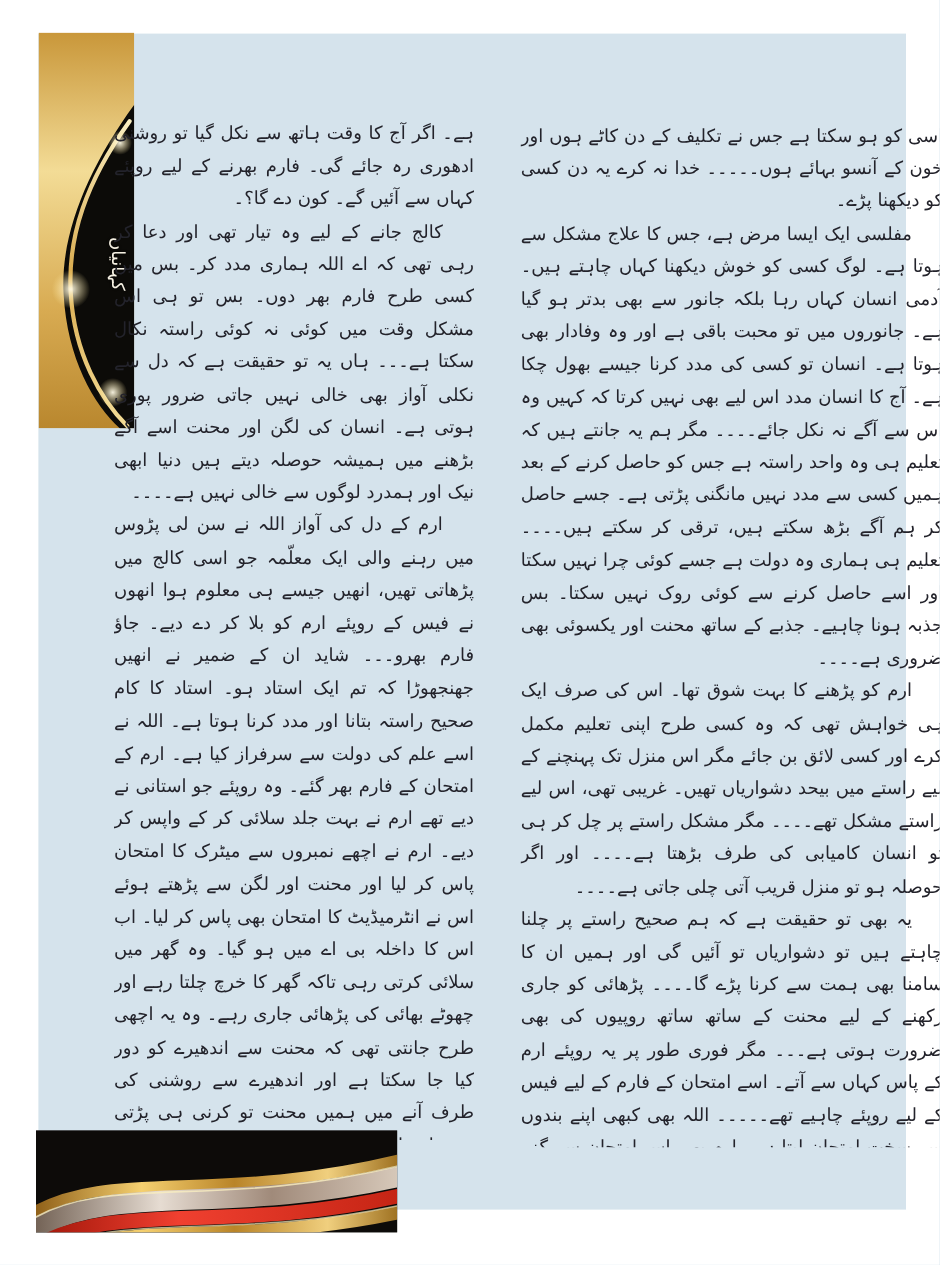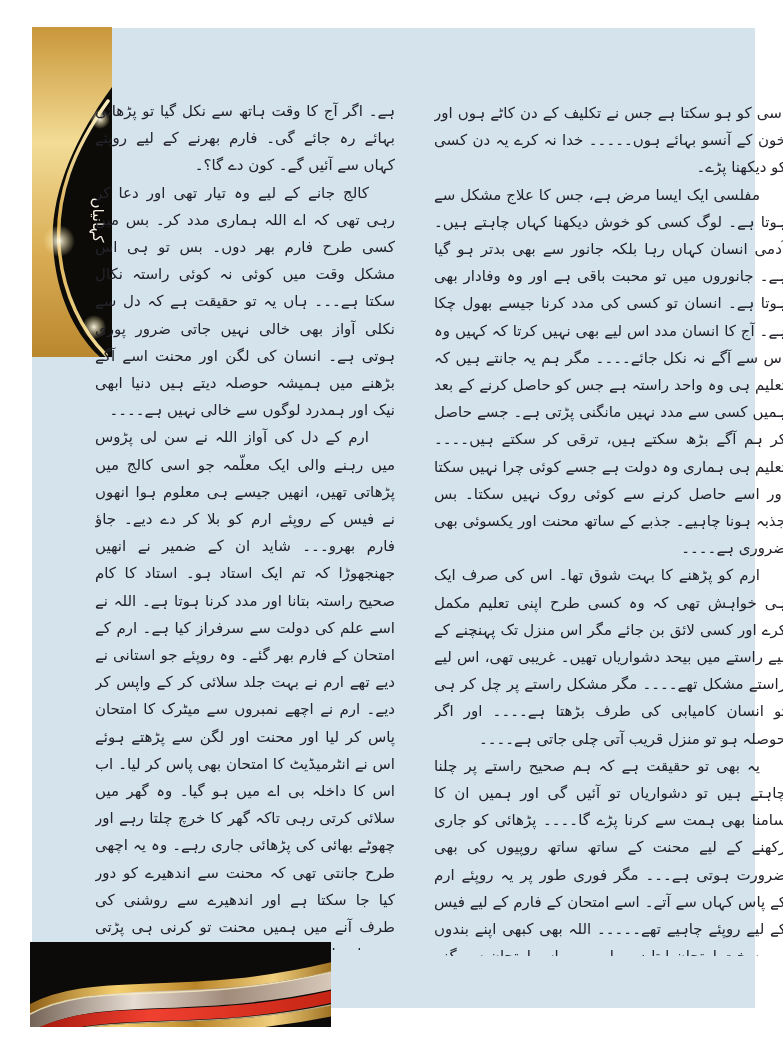--- a/index.html
+++ b/index.html
@@ -83,21 +83,21 @@
   </div>
 
   <div class="col col-first">
       <p class="para">اسی کو ہو سکتا ہے جس نے تکلیف کے دن کاٹے ہوں اور خون کے آنسو بہائے ہوں۔۔۔۔۔ خدا نہ کرے یہ دن کسی کو دیکھنا پڑے۔</p>
       <p class="para">مفلسی ایک ایسا مرض ہے، جس کا علاج مشکل سے ہوتا ہے۔ لوگ کسی کو خوش دیکھنا کہاں چاہتے ہیں۔ آدمی انسان کہاں رہا بلکہ جانور سے بھی بدتر ہو گیا ہے۔ جانوروں میں تو محبت باقی ہے اور وہ وفادار بھی ہوتا ہے۔ انسان تو کسی کی مدد کرنا جیسے بھول چکا ہے۔ آج کا انسان مدد اس لیے بھی نہیں کرتا کہ کہیں وہ اس سے آگے نہ نکل جائے۔۔۔۔ مگر ہم یہ جانتے ہیں کہ تعلیم ہی وہ واحد راستہ ہے جس کو حاصل کرنے کے بعد ہمیں کسی سے مدد نہیں مانگنی پڑتی ہے۔ جسے حاصل کر ہم آگے بڑھ سکتے ہیں، ترقی کر سکتے ہیں۔۔۔۔ تعلیم ہی ہماری وہ دولت ہے جسے کوئی چرا نہیں سکتا اور اسے حاصل کرنے سے کوئی روک نہیں سکتا۔ بس جذبہ ہونا چاہیے۔ جذبے کے ساتھ محنت اور یکسوئی بھی ضروری ہے۔۔۔۔</p>
       <p class="para">ارم کو پڑھنے کا بہت شوق تھا۔ اس کی صرف ایک ہی خواہش تھی کہ وہ کسی طرح اپنی تعلیم مکمل کرے اور کسی لائق بن جائے مگر اس منزل تک پہنچنے کے لیے راستے میں بیحد دشواریاں تھیں۔ غریبی تھی، اس لیے راستے مشکل تھے۔۔۔۔ مگر مشکل راستے پر چل کر ہی تو انسان کامیابی کی طرف بڑھتا ہے۔۔۔۔ اور اگر حوصلہ ہو تو منزل قریب آتی چلی جاتی ہے۔۔۔۔</p>
       <p class="para">یہ بھی تو حقیقت ہے کہ ہم صحیح راستے پر چلنا چاہتے ہیں تو دشواریاں تو آئیں گی اور ہمیں ان کا سامنا بھی ہمت سے کرنا پڑے گا۔۔۔۔ پڑھائی کو جاری رکھنے کے لیے محنت کے ساتھ ساتھ روپیوں کی بھی ضرورت ہوتی ہے۔۔۔ مگر فوری طور پر یہ روپئے ارم کے پاس کہاں سے آتے۔ اسے امتحان کے فارم کے لیے فیس کے لیے روپئے چاہیے تھے۔۔۔۔۔ اللہ بھی کبھی اپنے بندوں سے سخت امتحان لیتا ہے۔ ارم بھی اس امتحان سے گزر رہی تھی۔۔۔</p>
     </div>
 
   <div class="col col-second">
-      <p class="para">ہے۔ اگر آج کا وقت ہاتھ سے نکل گیا تو پڑھائی بہائے رہ جائے گی۔ فارم بھرنے کے لیے روپئے کہاں سے آئیں گے۔ کون دے گا؟۔</p>
+      <p class="para">ہے۔ اگر آج کا وقت ہاتھ سے نکل گیا تو روشنی ادھوری رہ جائے گی۔ فارم بھرنے کے لیے روپئے کہاں سے آئیں گے۔ کون دے گا؟۔</p>
       <p class="para">کالج جانے کے لیے وہ تیار تھی اور دعا کر رہی تھی کہ اے اللہ ہماری مدد کر۔ بس میں کسی طرح فارم بھر دوں۔ بس تو ہی اس مشکل وقت میں کوئی نہ کوئی راستہ نکال سکتا ہے۔۔۔ ہاں یہ تو حقیقت ہے کہ دل سے نکلی آواز بھی خالی نہیں جاتی ضرور پوری ہوتی ہے۔ انسان کی لگن اور محنت اسے آگے بڑھنے میں ہمیشہ حوصلہ دیتے ہیں دنیا ابھی نیک اور ہمدرد لوگوں سے خالی نہیں ہے۔۔۔۔</p>
       <p class="para">ارم کے دل کی آواز اللہ نے سن لی پڑوس میں رہنے والی ایک معلّمہ جو اسی کالج میں پڑھاتی تھیں، انھیں جیسے ہی معلوم ہوا انھوں نے فیس کے روپئے ارم کو بلا کر دے دیے۔ جاؤ فارم بھرو۔۔۔ شاید ان کے ضمیر نے انھیں جھنجھوڑا کہ تم ایک استاد ہو۔ استاد کا کام صحیح راستہ بتانا اور مدد کرنا ہوتا ہے۔ اللہ نے اسے علم کی دولت سے سرفراز کیا ہے۔ ارم کے امتحان کے فارم بھر گئے۔ وہ روپئے جو استانی نے دیے تھے ارم نے بہت جلد سلائی کر کے واپس کر دیے۔ ارم نے اچھے نمبروں سے میٹرک کا امتحان پاس کر لیا اور محنت اور لگن سے پڑھتے ہوئے اس نے انٹرمیڈیٹ کا امتحان بھی پاس کر لیا۔ اب اس کا داخلہ بی اے میں ہو گیا۔ وہ گھر میں سلائی کرتی رہی تاکہ گھر کا خرچ چلتا رہے اور چھوٹے بھائی کی پڑھائی جاری رہے۔ وہ یہ اچھی طرح جانتی تھی کہ محنت سے اندھیرے کو دور کیا جا سکتا ہے اور اندھیرے سے روشنی کی طرف آنے میں ہمیں محنت تو کرنی ہی پڑتی ہے۔ اور ایک بار اس راستے پر چل پڑے تو آگے بڑھتے ہی جاتے ہیں۔</p>
     </div>
 
   <div class="footer">
     <svg width="301" height="85" viewBox="0 0 301 85">
       <defs>
         <linearGradient id="wgold" x1="0" y1="0" x2="1" y2="0">
           <stop offset="0" stop-color="#8a5a14"></stop>
           <stop offset="0.3" stop-color="#f5d070"></stop>

